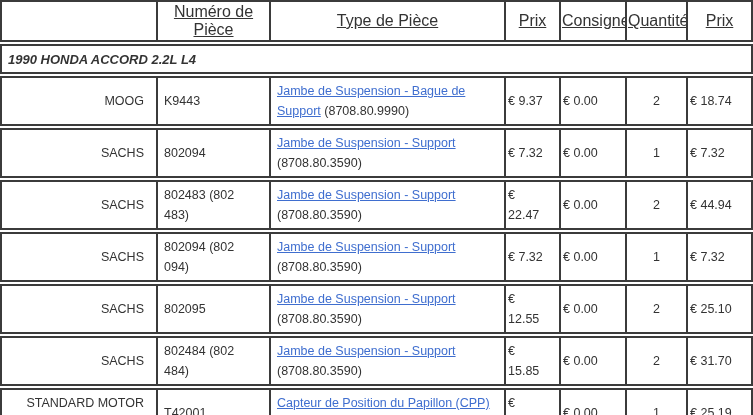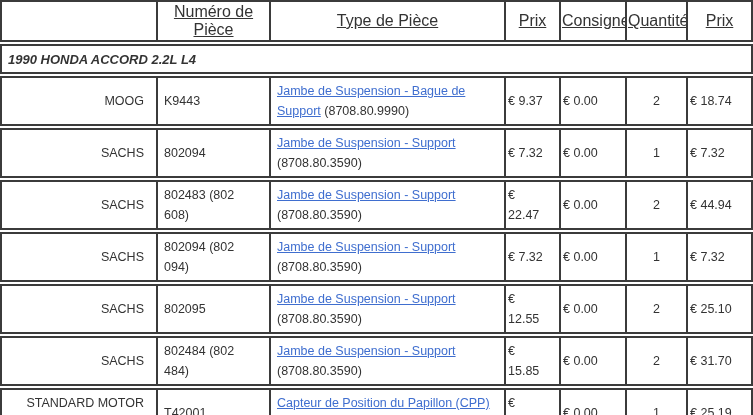--- a/index.html
+++ b/index.html
@@ -107,21 +107,21 @@
     <td class="c-num">802094</td>
     <td class="c-type"><a href="#" class="plink">Jambe de Suspension - Support</a> <span>(8708.80.3590)</span></td>
     <td class="c-price">€ 7.32</td>
     <td class="c-price">€ 0.00</td>
     <td class="c-qty">1</td>
     <td class="c-price">€ 7.32</td>
   </tr>
 
   <tr class="data-row">
     <td class="c-brand">SACHS</td>
-    <td class="c-num">802483 (802 608)</td>
+    <td class="c-num">802483 (802 483)</td>
     <td class="c-type"><a href="#" class="plink">Jambe de Suspension - Support</a> <span>(8708.80.3590)</span></td>
     <td class="c-price">€ 22.47</td>
     <td class="c-price">€ 0.00</td>
     <td class="c-qty">2</td>
     <td class="c-price">€ 44.94</td>
   </tr>
 
   <tr class="data-row">
     <td class="c-brand">SACHS</td>
     <td class="c-num">802094 (802 094)</td>

